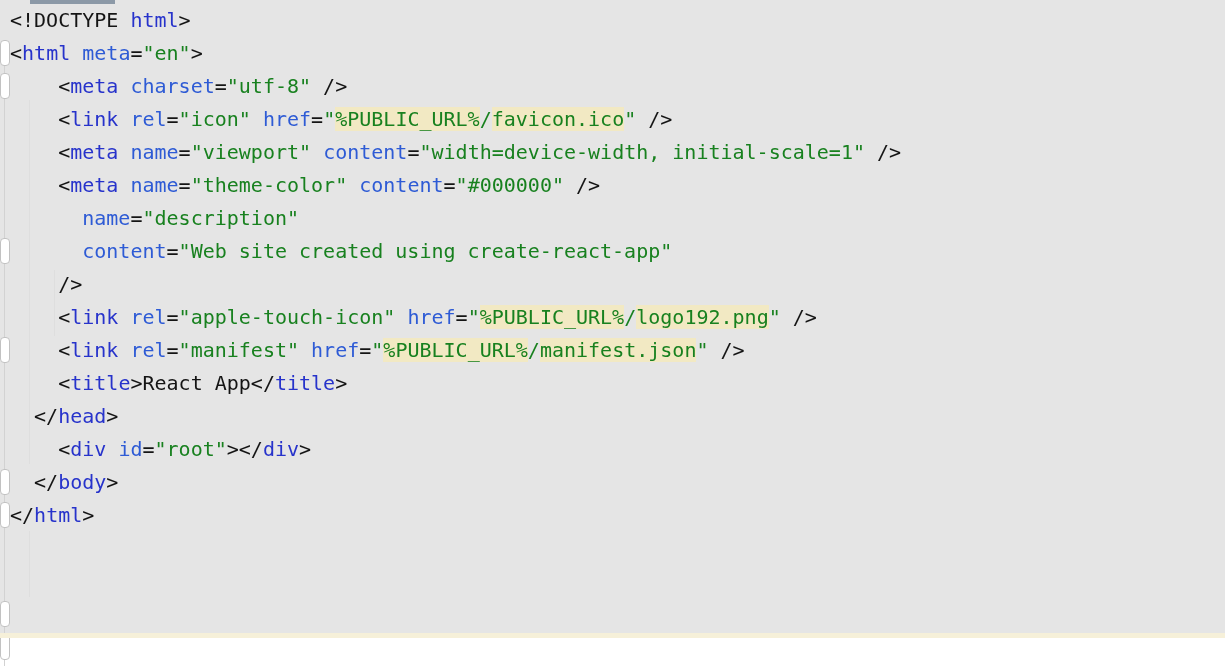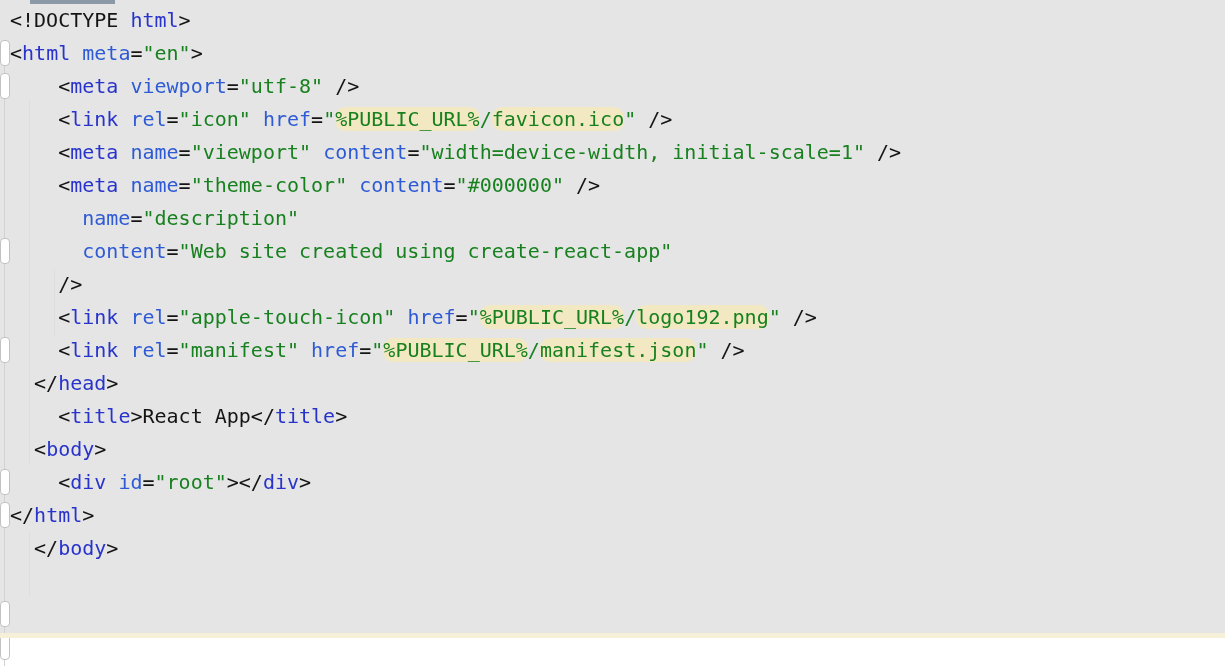--- a/index.html
+++ b/index.html
@@ -32,21 +32,21 @@
   
   .indent-guide{position:absolute;width:1px;background:var(--guide);z-index:1;}
 
   
   .code{position:absolute;left:0;top:0;width:1225px;height:666px;padding:4px 0 0 10px;z-index:2;}
   .line{height:33px;line-height:33px;white-space:pre;font-size:20px;letter-spacing:0;}
   .tok-p{color:var(--plain);}
   .tok-tag{color:var(--tag);}
   .tok-attr{color:var(--attr);}
   .tok-val{color:var(--val);}
-  .tok-hl{color:var(--val);background:var(--hlbg);border-radius:10px;}
+  .tok-hl{color:var(--val);background:var(--hlbg);}
 
   
   .bottom-band{position:absolute;left:0;bottom:0;width:1225px;height:5px;background:var(--band);z-index:4;}
 </style>
 </head>
 <body>
 
 <div class="editor">
 
   <div class="top-scrollbar">
@@ -67,32 +67,31 @@
     </div>
 
   <div class="indent-guide" style="left:29px;top:100px;height:364px;"></div>
   <div class="indent-guide" style="left:29px;top:531px;height:66px;"></div>
   <div class="indent-guide" style="left:54px;top:270px;height:66px;"></div>
 
   <div class="code" id="code">
 
   <div class="line"><span class="tok-p">&lt;!DOCTYPE </span><span class="tok-tag">html</span><span class="tok-p">&gt;</span></div>
       <div class="line"><span class="tok-p">&lt;</span><span class="tok-tag">html</span><span class="tok-p"> </span><span class="tok-attr">meta</span><span class="tok-p">=</span><span class="tok-val">"en"</span><span class="tok-p">&gt;</span></div>
-      <div class="line"><span class="tok-p">    &lt;</span><span class="tok-tag">meta</span><span class="tok-p"> </span><span class="tok-attr">viewport</span><span class="tok-p">=</span><span class="tok-val">"utf-8"</span><span class="tok-p"> /&gt;</span></div>
+      <div class="line"><span class="tok-p">    &lt;</span><span class="tok-tag">meta</span><span class="tok-p"> </span><span class="tok-attr">charset</span><span class="tok-p">=</span><span class="tok-val">"utf-8"</span><span class="tok-p"> /&gt;</span></div>
       <div class="line"><span class="tok-p">    &lt;</span><span class="tok-tag">link</span><span class="tok-p"> </span><span class="tok-attr">rel</span><span class="tok-p">=</span><span class="tok-val">"icon"</span><span class="tok-p"> </span><span class="tok-attr">href</span><span class="tok-p">=</span><span class="tok-val">"</span><span class="tok-hl">%PUBLIC_URL%</span><span class="tok-val">/</span><span class="tok-hl">favicon.ico</span><span class="tok-val">"</span><span class="tok-p"> /&gt;</span></div>
       <div class="line"><span class="tok-p">    &lt;</span><span class="tok-tag">meta</span><span class="tok-p"> </span><span class="tok-attr">name</span><span class="tok-p">=</span><span class="tok-val">"viewport"</span><span class="tok-p"> </span><span class="tok-attr">content</span><span class="tok-p">=</span><span class="tok-val">"width=device-width, initial-scale=1"</span><span class="tok-p"> /&gt;</span></div>
       <div class="line"><span class="tok-p">    &lt;</span><span class="tok-tag">meta</span><span class="tok-p"> </span><span class="tok-attr">name</span><span class="tok-p">=</span><span class="tok-val">"theme-color"</span><span class="tok-p"> </span><span class="tok-attr">content</span><span class="tok-p">=</span><span class="tok-val">"#000000"</span><span class="tok-p"> /&gt;</span></div>
       <div class="line"><span class="tok-p">      </span><span class="tok-attr">name</span><span class="tok-p">=</span><span class="tok-val">"description"</span></div>
       <div class="line"><span class="tok-p">      </span><span class="tok-attr">content</span><span class="tok-p">=</span><span class="tok-val">"Web site created using create-react-app"</span></div>
       <div class="line"><span class="tok-p">    /&gt;</span></div>
       <div class="line"><span class="tok-p">    &lt;</span><span class="tok-tag">link</span><span class="tok-p"> </span><span class="tok-attr">rel</span><span class="tok-p">=</span><span class="tok-val">"apple-touch-icon"</span><span class="tok-p"> </span><span class="tok-attr">href</span><span class="tok-p">=</span><span class="tok-val">"</span><span class="tok-hl">%PUBLIC_URL%</span><span class="tok-val">/</span><span class="tok-hl">logo192.png</span><span class="tok-val">"</span><span class="tok-p"> /&gt;</span></div>
       <div class="line"><span class="tok-p">    &lt;</span><span class="tok-tag">link</span><span class="tok-p"> </span><span class="tok-attr">rel</span><span class="tok-p">=</span><span class="tok-val">"manifest"</span><span class="tok-p"> </span><span class="tok-attr">href</span><span class="tok-p">=</span><span class="tok-val">"</span><span class="tok-hl">%PUBLIC_URL%</span><span class="tok-val">/</span><span class="tok-hl">manifest.json</span><span class="tok-val">"</span><span class="tok-p"> /&gt;</span></div>
+      <div class="line"><span class="tok-p">    &lt;</span><span class="tok-tag">title</span><span class="tok-p">&gt;React App&lt;/</span><span class="tok-tag">title</span><span class="tok-p">&gt;</span></div>
       <div class="line"><span class="tok-p">  &lt;/</span><span class="tok-tag">head</span><span class="tok-p">&gt;</span></div>
-      <div class="line"><span class="tok-p">    &lt;</span><span class="tok-tag">title</span><span class="tok-p">&gt;React App&lt;/</span><span class="tok-tag">title</span><span class="tok-p">&gt;</span></div>
-      <div class="line"><span class="tok-p">  &lt;</span><span class="tok-tag">body</span><span class="tok-p">&gt;</span></div>
       <div class="line"><span class="tok-p">    &lt;</span><span class="tok-tag">div</span><span class="tok-p"> </span><span class="tok-attr">id</span><span class="tok-p">=</span><span class="tok-val">"root"</span><span class="tok-p">&gt;&lt;/</span><span class="tok-tag">div</span><span class="tok-p">&gt;</span></div>
+      <div class="line"><span class="tok-p">  &lt;/</span><span class="tok-tag">body</span><span class="tok-p">&gt;</span></div>
       <div class="line"><span class="tok-p">&lt;/</span><span class="tok-tag">html</span><span class="tok-p">&gt;</span></div>
-      <div class="line"><span class="tok-p">  &lt;/</span><span class="tok-tag">body</span><span class="tok-p">&gt;</span></div>
     </div>
 
   <div class="bottom-band"></div>
 
 </div>
 
 </body></html>

